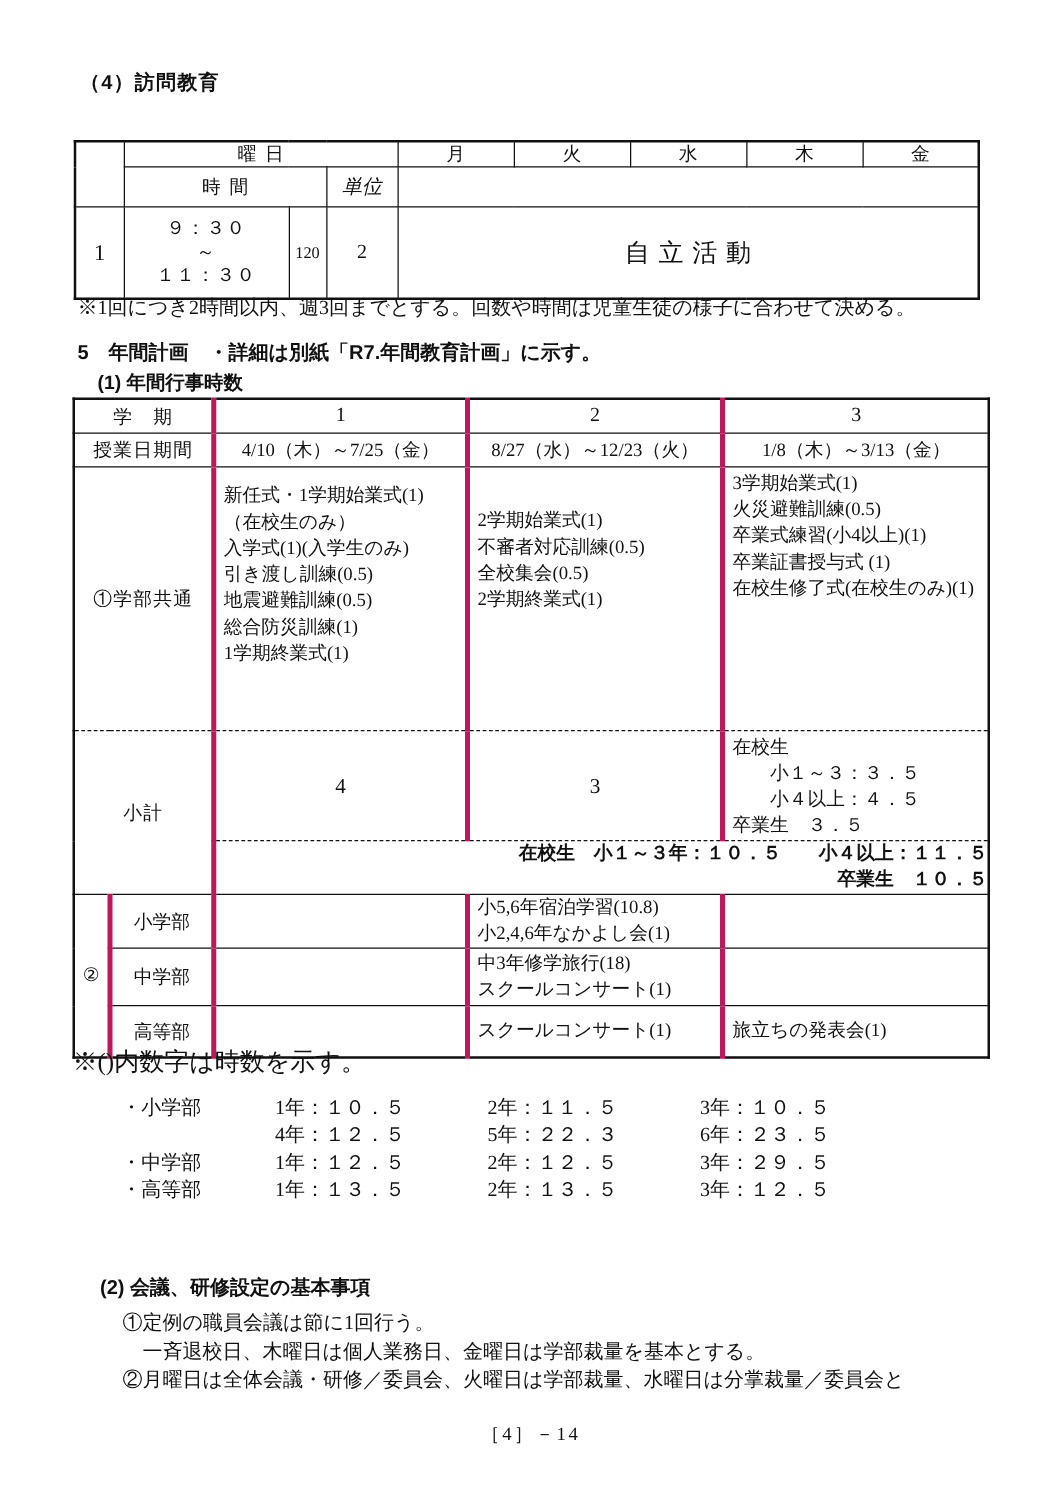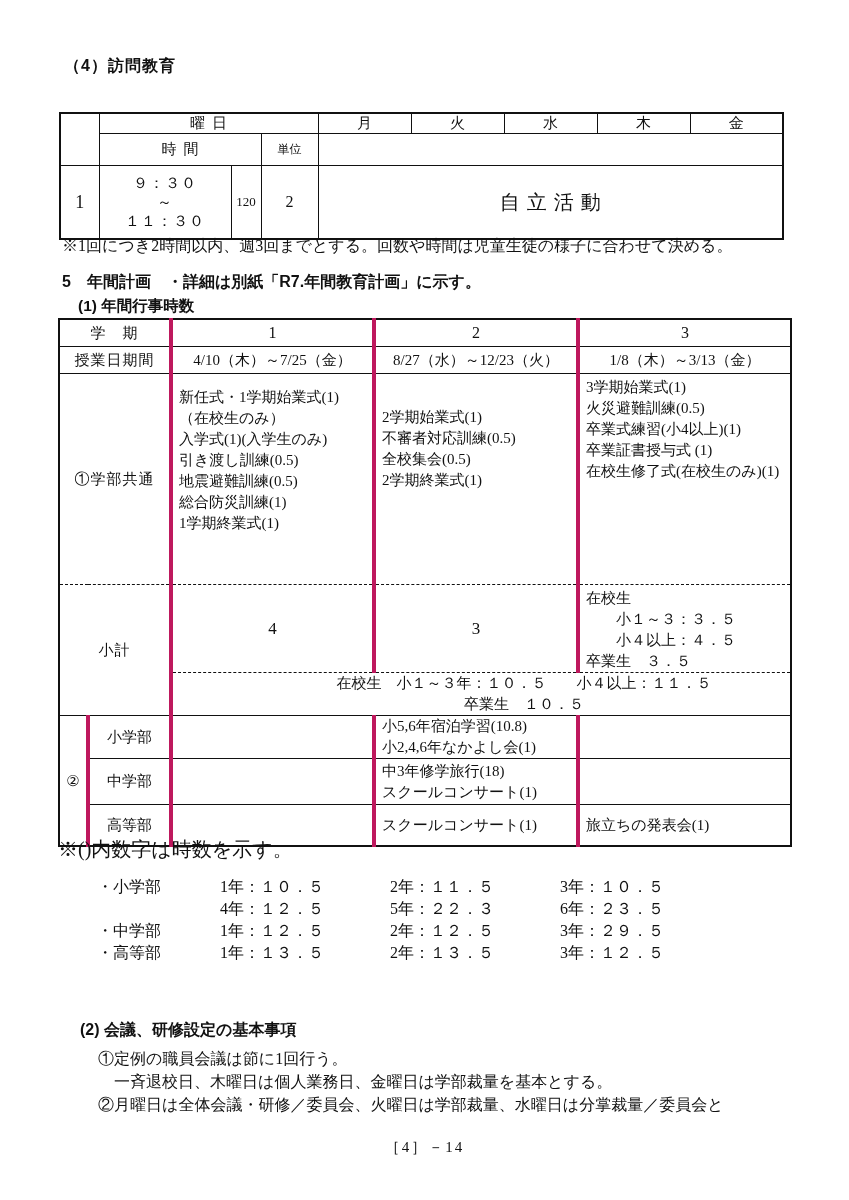--- a/index.html
+++ b/index.html
@@ -17,21 +17,21 @@
   table { border-collapse:collapse; table-layout:fixed; }
   .t1 { position:absolute; left:59px; top:76px; width:723px; border:2px solid #111;margin-top:36px; }
   .t1 td { border-right:1px solid #111; border-bottom:1px solid #111;
            padding:0; text-align:center; vertical-align:middle; font-size:15px; }
   .t1 tr td:last-child { border-right:none; }
   .t1 tr:last-child td { border-bottom:none; }
   .t1 .h1 { height:30px; }
   .t1 .h2 { height:31px; }
   .t1 .h3 { height:72px; }
   .t1 .sp { letter-spacing:7px; text-indent:7px; }
-  .t1 .unit-h { font-size:12px; }
+  .t1 .unit-h { font-size:16px;font-style:italic; }
   .t1 .rowno { font-size:18px; }
   .t1 .timecell { font-size:15px; line-height:19px; letter-spacing:1px; }
   .t1 .mins { font-size:13px; }
   .t1 .units { font-size:16px; }
   .t1 .activity { font-size:20px; letter-spacing:7px; text-indent:7px; }
 
   
   .t2 { position:absolute; left:58px; top:318px; width:732px; border:2px solid #111; font-size:15px; }
   .t2 td { border-right:4px solid #be185d; border-bottom:1px solid #111;
            padding:0; vertical-align:middle; text-align:center; }
@@ -48,22 +48,22 @@
   .t2 .hr8 { height:40px; }
   .t2 .termno { font-size:16px; }
   .t2 .date { font-size:15px; }
   .t2 .label { letter-spacing:1px; }
   .t2 .list { text-align:left; vertical-align:top; line-height:21px;
               padding:4px 3px 0 6px; white-space:pre-wrap; }
   .t2 .pt1 { padding-top:13px; }
   .t2 .pt2 { padding-top:33px; }
   .t2 .pt3 { padding-top:3px; }
   .t2 .big { font-size:17px; }
-  .t2 .totals { text-align:center; vertical-align:middle; line-height:21px;
-                padding-left:85px; white-space:pre-wrap; }
+  .t2 .totals { text-align:right; vertical-align:middle; line-height:21px;
+                padding-left:85px; white-space:pre-wrap;font-weight:bold; }
   .t2 .deptlist { text-align:left; vertical-align:middle; line-height:21px;
                   padding-left:6px; white-space:pre-wrap; }
 
   .title4   { left:64px;  top:56px;  font-size:16px; letter-spacing:1px; }
   .note1    { left:62px;  top:236px; font-size:16px; }
   .sec5     { left:62px;  top:272px; font-size:16px; }
   .sub1     { left:78px;  top:296px; font-size:15.5px; }
   .note2    { left:58px;  top:836px; width:732px; text-align:left; font-size:20px; }
 
   .summary  { left:97px;  top:876px; font-size:16px; line-height:21px; }

